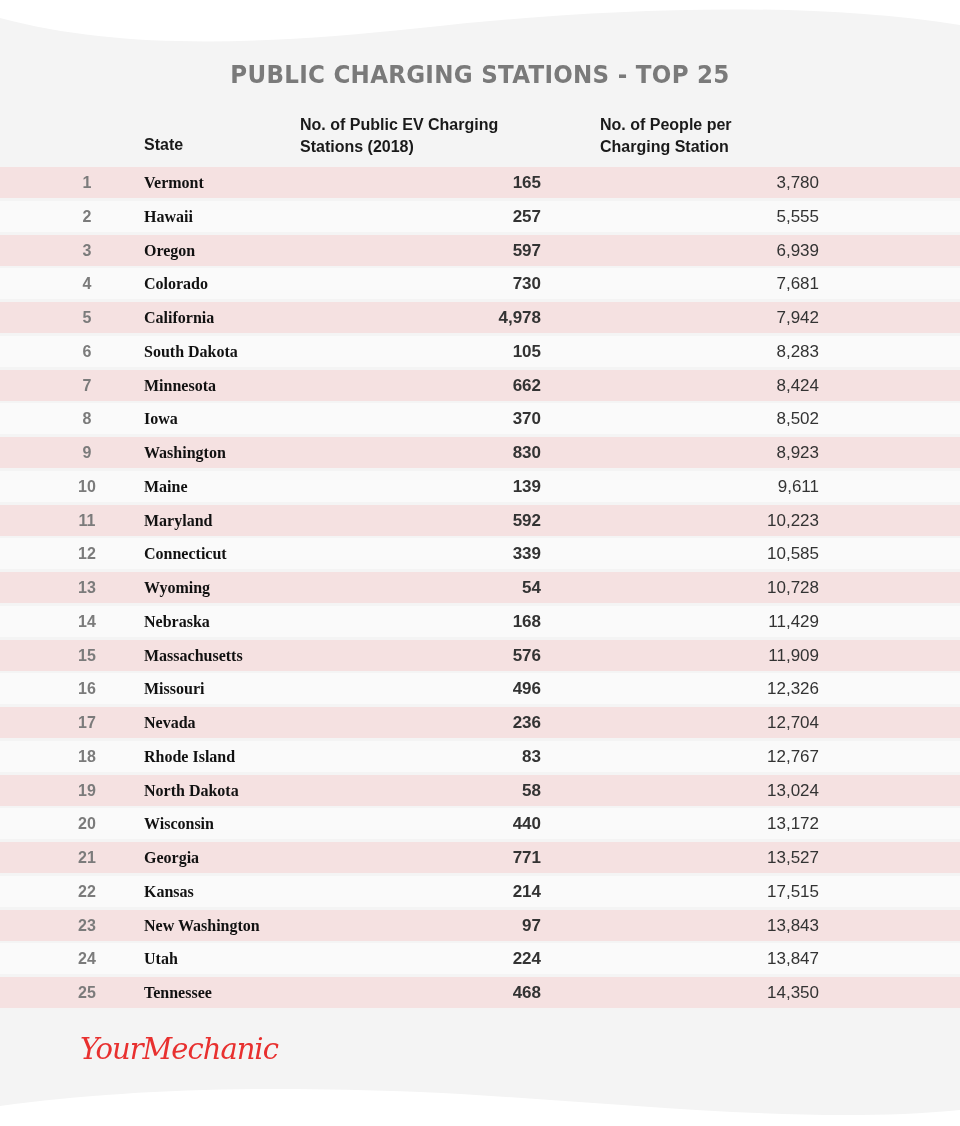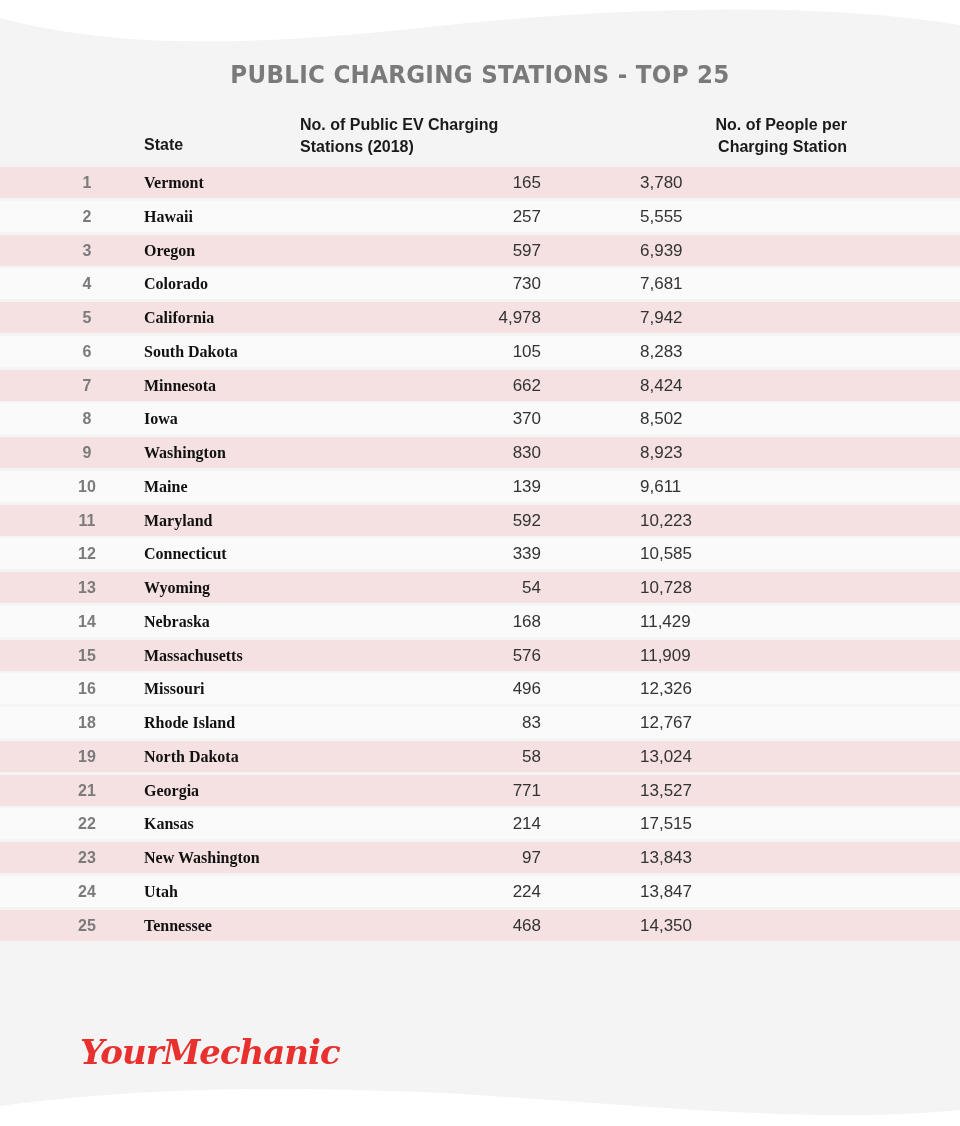--- a/index.html
+++ b/index.html
@@ -3,32 +3,32 @@
 <meta charset="utf-8">
 <style>
   html, body { margin:0; padding:0; }
   body { width:960px; height:1126px; position:relative; overflow:hidden; background:#ffffff; font-family:"Liberation Sans", sans-serif; }
   .panel { position:absolute; left:0; top:0; width:960px; height:1126px; }
   .panel svg { position:absolute; left:0; top:0; }
   .title { position:absolute; left:0; width:960px; top:60px; text-align:center; font-family:"DejaVu Sans", sans-serif; font-size:25px; font-weight:bold; color:#7a7a7a; letter-spacing:0.3px; transform:scaleX(0.92); }
   .hdr { position:absolute; font-size:16px; font-weight:bold; color:#1a1a1a; line-height:22px; }
   .hdr-state { left:144px; top:134px; }
   .hdr-stations { left:300px; width:241px; top:114px; text-align:left; }
-  .hdr-people { left:628px; width:219px; top:114px; text-align:right; }
+  .hdr-people { left:600px; width:219px; top:114px; text-align:left; }
   .rows { position:absolute; left:0; top:167px; width:960px; }
   .row { position:relative; height:33.76px; width:960px; }
   .row .band { position:absolute; left:0; right:0; top:0; height:31px; }
   .row.odd .band { background:#f5e1e1; }
   .row.even .band { background:rgba(255,255,255,0.55); }
   .cell { position:absolute; top:0; height:31px; line-height:31px; font-size:17px; }
   .rank { left:62px; width:50px; text-align:center; color:#7b7b7b; font-weight:bold; font-size:16px; }
   .state { left:144px; color:#111; font-weight:bold; font-family:Liberation Serif, serif; font-size:16px; }
-  .stations { left:360px; width:181px; text-align:right; color:#333; }
-  .people { left:640px; width:179px; color:#333; }
-  .logo { position:absolute; left:80px; top:1032px; font-family:"DejaVu Serif", serif; font-style:italic; font-weight:bold; font-size:34px; color:#e8302f; letter-spacing:-1px; }
+  .stations { left:360px; width:181px; text-align:right; color:#333;font-weight:bold; }
+  .people { left:640px; width:179px; text-align:right; color:#333; }
+  .logo { position:absolute; left:80px; top:1032px; font-family:"DejaVu Serif", serif; font-style:italic; font-weight:normal; font-size:29px; color:#e8302f; letter-spacing:-1px; }
 </style>
 </head>
 <body>
 
 <div class="panel">
   <svg width="960" height="1126" viewBox="0 0 960 1126">
     <path d="M0,18 C120,50 260,45 420,28 C600,8 800,0 960,25 L960,1110 C800,1126 600,1100 420,1092 C250,1085 120,1090 0,1106 Z" fill="#f4f4f4"></path>
   </svg>
 </div>
 
@@ -150,34 +150,48 @@
       <div class="cell stations">576</div>
       <div class="cell people">11,909</div>
     </div>
     <div class="row even">
       <div class="band"></div>
       <div class="cell rank">16</div>
       <div class="cell state">Missouri</div>
       <div class="cell stations">496</div>
       <div class="cell people">12,326</div>
     </div>
+    <div class="row odd">
+      <div class="band"></div>
+      <div class="cell rank">17</div>
+      <div class="cell state">Nevada</div>
+      <div class="cell stations">236</div>
+      <div class="cell people">12,704</div>
+    </div>
     <div class="row even">
       <div class="band"></div>
       <div class="cell rank">18</div>
       <div class="cell state">Rhode Island</div>
       <div class="cell stations">83</div>
       <div class="cell people">12,767</div>
     </div>
     <div class="row odd">
       <div class="band"></div>
       <div class="cell rank">19</div>
       <div class="cell state">North Dakota</div>
       <div class="cell stations">58</div>
       <div class="cell people">13,024</div>
     </div>
+    <div class="row even">
+      <div class="band"></div>
+      <div class="cell rank">20</div>
+      <div class="cell state">Wisconsin</div>
+      <div class="cell stations">440</div>
+      <div class="cell people">13,172</div>
+    </div>
     <div class="row odd">
       <div class="band"></div>
       <div class="cell rank">21</div>
       <div class="cell state">Georgia</div>
       <div class="cell stations">771</div>
       <div class="cell people">13,527</div>
     </div>
     <div class="row even">
       <div class="band"></div>
       <div class="cell rank">22</div>

